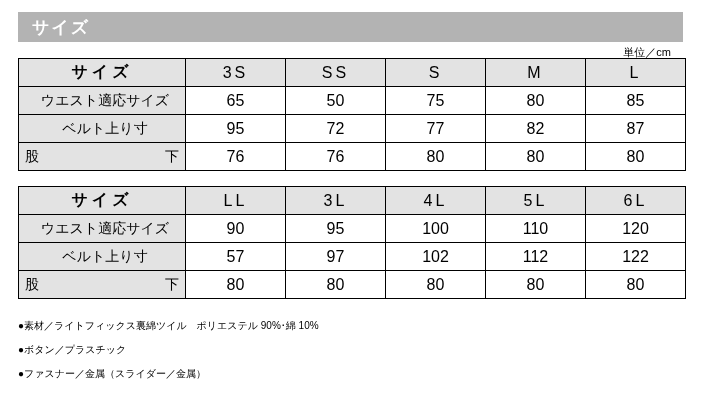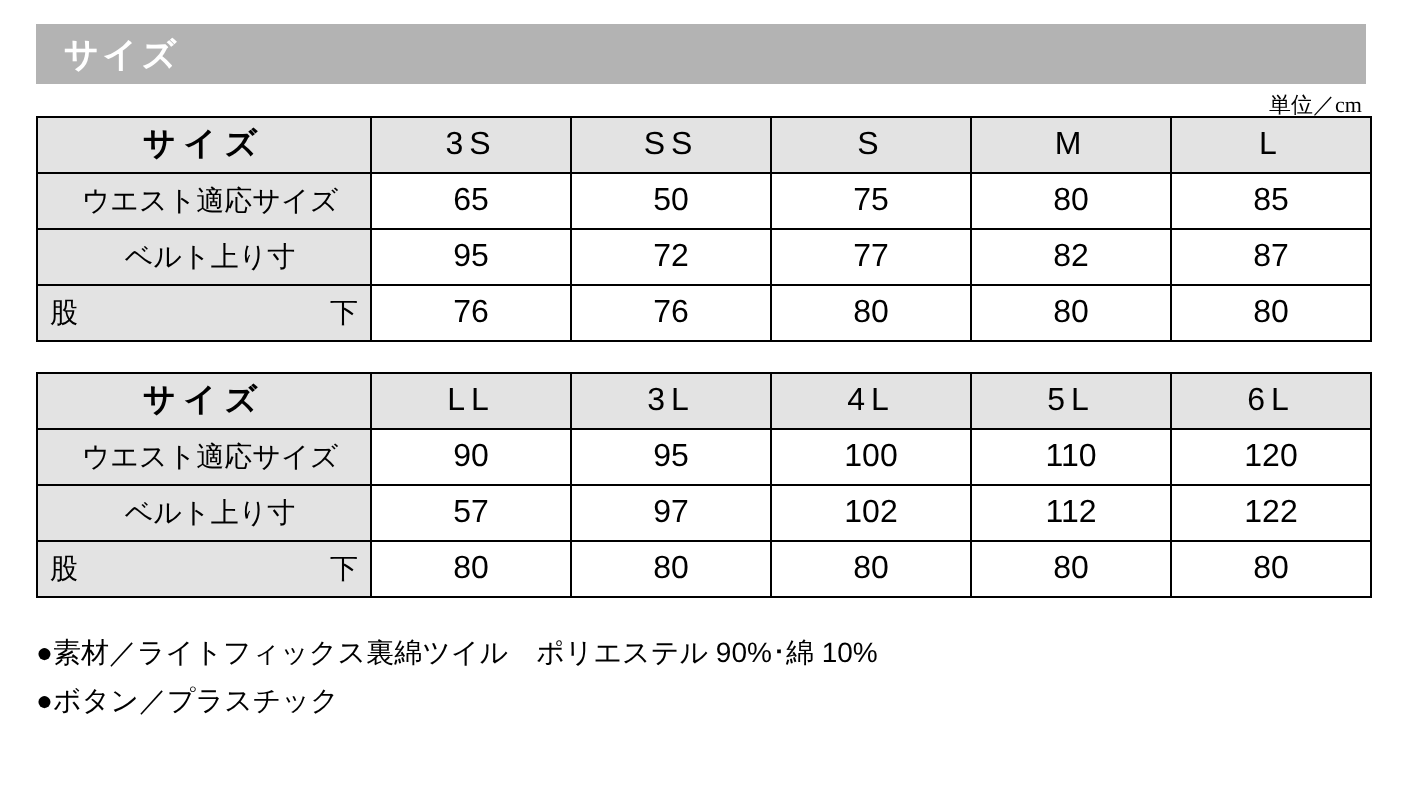--- a/index.html
+++ b/index.html
@@ -35,26 +35,25 @@
   }
   .header-title {
     font-size: 17px;
     font-weight: bold;
     color: #ffffff;
     letter-spacing: 2px;
     margin-left: 14px;
   }
   .header-unit {
     position: absolute;
-    right: 2px;
+    right: 12px;
     bottom: -18px;
     font-size: 11px;
     color: #000000;
     letter-spacing: 0px;
-    font-family: Liberation Serif, serif;
   }
 
   
   .table-wrap {
     position: absolute;
     left: 18px;
     width: 665px;
   }
   table.size-table {
     width: 665px;
@@ -104,21 +103,21 @@
   .col-val { width: 99px; }
 
   
   .notes {
     position: absolute;
     left: 18px;
     top: 314px;
     width: 665px;
   }
   .note-line {
-    font-size: 14px;
+    font-size: 10px;
     line-height: 24px;
     letter-spacing: 0px;
     white-space: pre;
   }
 </style>
 </head>
 <body>
 
 <div class="page">
 
@@ -213,15 +212,16 @@
           <td class="col-val">80</td>
           <td class="col-val">80</td>
         </tr>
       </tbody>
     </table>
   </div>
 
   <div class="notes">
     <div class="note-line">●素材／ライトフィックス裏綿ツイル　ポリエステル 90%･綿 10%</div>
     <div class="note-line">●ボタン／プラスチック</div>
+    <div class="note-line">●ファスナー／金属（スライダー／金属）</div>
   </div>
 
 </div>
 
 </body></html>

